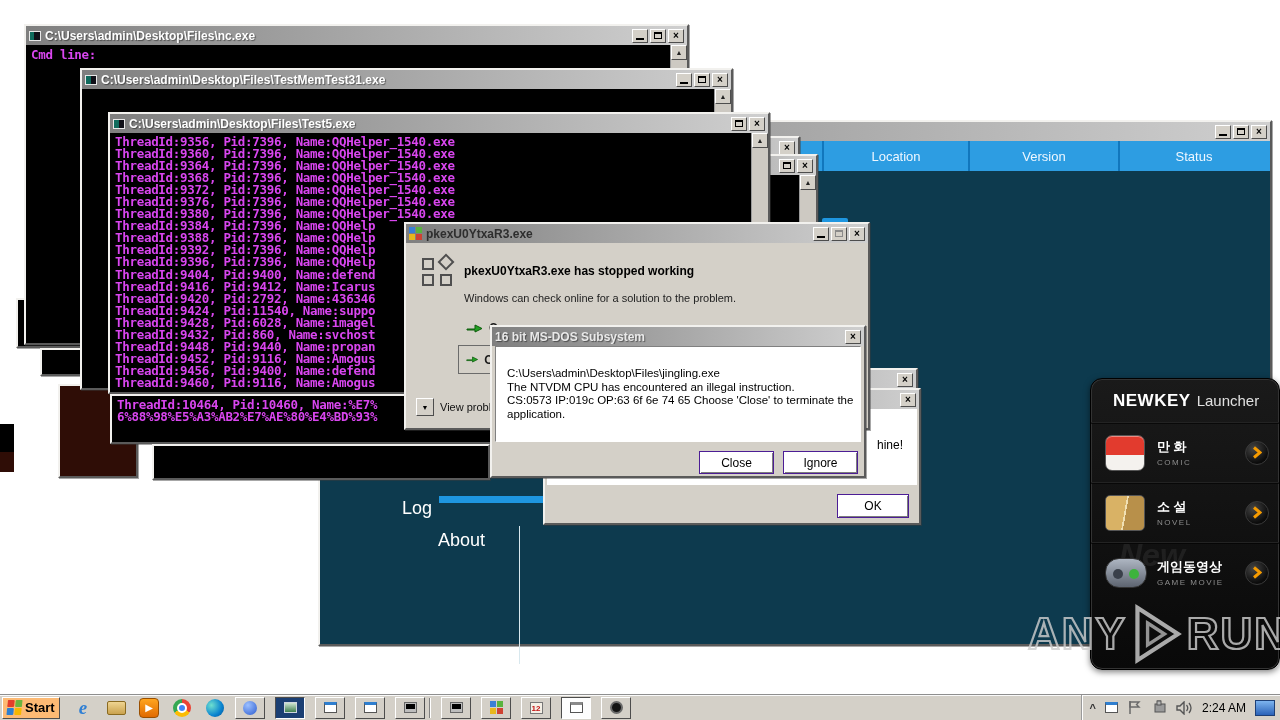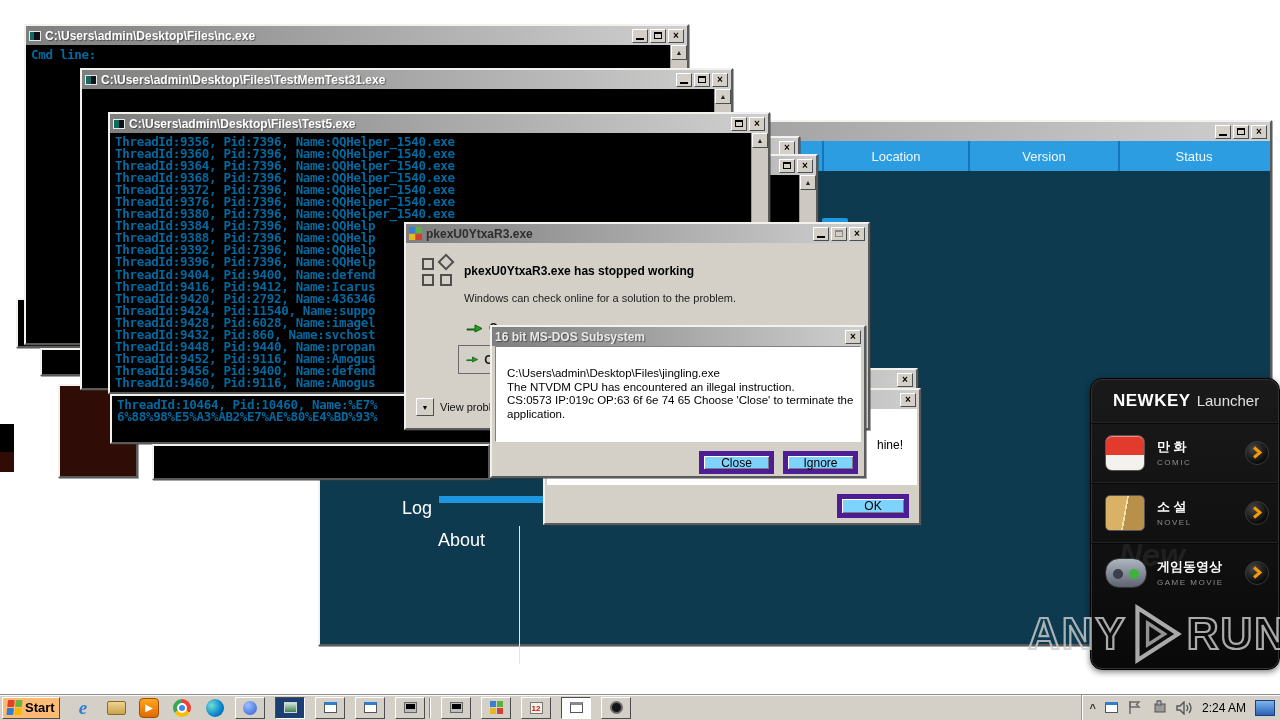--- a/index.html
+++ b/index.html
@@ -11,25 +11,25 @@
   .win { position:absolute; background:#d4d0c8; border:2px solid; border-color:#f2f1ee #5a5a5a #5a5a5a #f2f1ee; box-shadow:1px 1px 0 rgba(60,60,60,.45); }
   .tb { height:19px; background:linear-gradient(90deg,#7f7f7f,#cfcfcf); display:flex; align-items:center; padding:0 3px; gap:4px; overflow:hidden; }
   .ttl { color:#fff; font-size:12px; font-weight:bold; text-shadow:1px 1px 1px rgba(0,0,0,.45); white-space:nowrap; overflow:hidden; flex:1; }
   .ttl.dark { color:#2e2e2e; text-shadow:none; }
   .btns { display:flex; gap:2px; margin-left:auto; }
   .b { width:16px; height:14px; background:#d4d0c8; border:1px solid; border-color:#fff #4d4d4d #4d4d4d #fff; display:flex; align-items:center; justify-content:center; color:#000; font-size:10px; font-weight:bold; line-height:1; }
   .b .minbar { width:8px; height:2px; background:#000; margin-top:6px; }
   .b .maxbox { width:8px; height:7px; border:1px solid #000; border-top-width:2px; }
   .cicon { width:12px; height:10px; background:linear-gradient(90deg,#0f6b5d 45%,#101018 45%); border:1px solid #e8e8e8; flex:none; }
   .blackbody { position:absolute; left:0; right:0; bottom:0; background:#000; overflow:hidden; }
-  .cline { color:#0369a1; font:bold 12.5px "DejaVu Sans Mono",monospace; line-height:12.05px; white-space:pre; padding-left:5px; letter-spacing:-0.3px; }
+  .cline { color:#d946ef; font:bold 12.5px "DejaVu Sans Mono",monospace; line-height:12.05px; white-space:pre; padding-left:5px; letter-spacing:-0.3px; }
   .sb { position:absolute; right:0; width:17px; background:#cdc9c2; border-left:1px solid #9a9a9a; }
   .sbtn { width:16px; height:15px; background:#d4d0c8; border:1px solid; border-color:#fff #4d4d4d #4d4d4d #fff; font-size:7px; color:#222; text-align:center; line-height:13px; }
 
-  .pbtn { background:#7dd3fc; border:5px solid #4c1d95; box-shadow:inset 1px 1px 0 #fff, inset -1px -1px 0 #7d7d7d; font-size:12px; color:#000; display:flex; align-items:center; justify-content:center; }
+  .pbtn { background:#ffffff; border:1px solid #4c1d95; box-shadow:inset 1px 1px 0 #fff, inset -1px -1px 0 #7d7d7d; font-size:12px; color:#000; display:flex; align-items:center; justify-content:center; }
 
   
   .hdrcell { height:30px; display:flex; align-items:center; justify-content:center; color:#eef7ff; font-size:13px; border-left:2px solid #1177bd; }
 
   
   #launcher { position:absolute; left:1090px; top:378px; width:190px; height:292px; border-radius:12px; background:linear-gradient(#1a1a1a,#090909); border:1px solid #000; box-shadow:inset 0 0 0 1px #333, 0 2px 6px rgba(0,0,0,.5); }
   .litem { position:relative; height:60px; border-top:1px solid #232323; box-shadow:inset 0 1px 0 rgba(0,0,0,.6); display:flex; align-items:center; padding:0 10px 0 14px; }
   .llab { color:#fff; font-size:13px; font-weight:bold; }
   .lsub { color:#8d8d8d; font-size:8px; letter-spacing:1.5px; margin-top:2px; }
   .lchev { margin-left:auto; width:24px; height:24px; border-radius:50%; background:radial-gradient(circle at 35% 30%,#454545,#0b0b0b 70%); border:1px solid #3a3a3a; display:flex; align-items:center; justify-content:center; }

